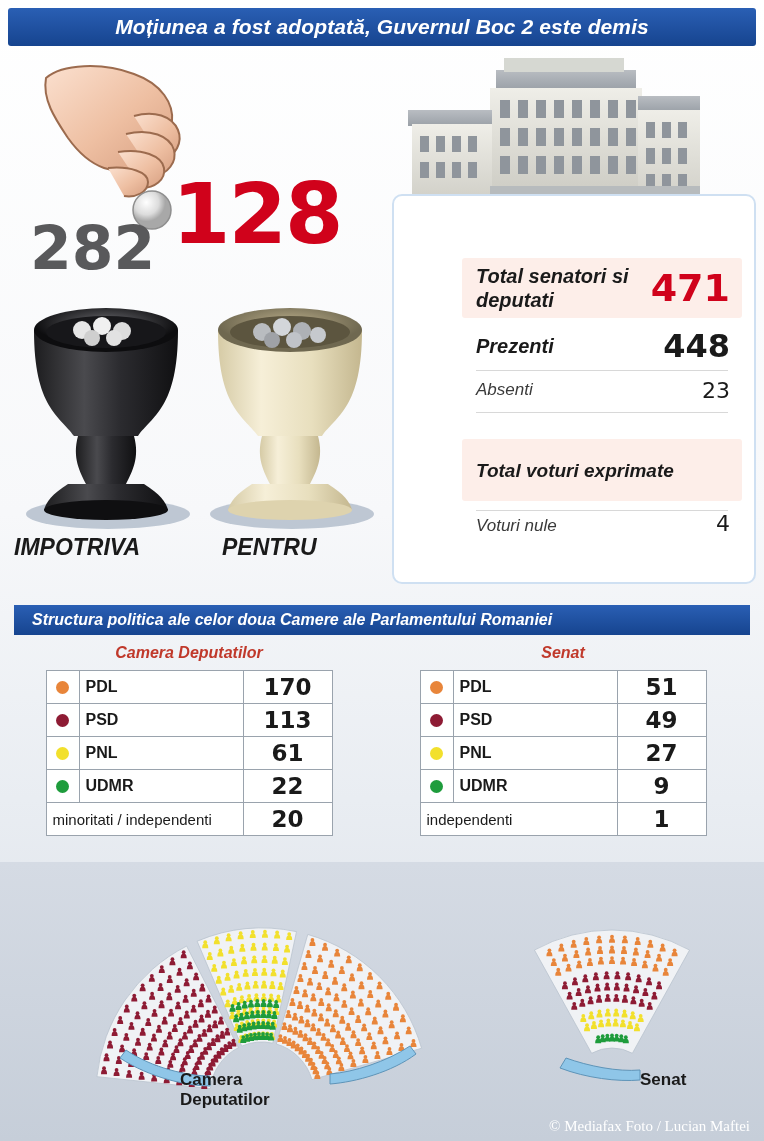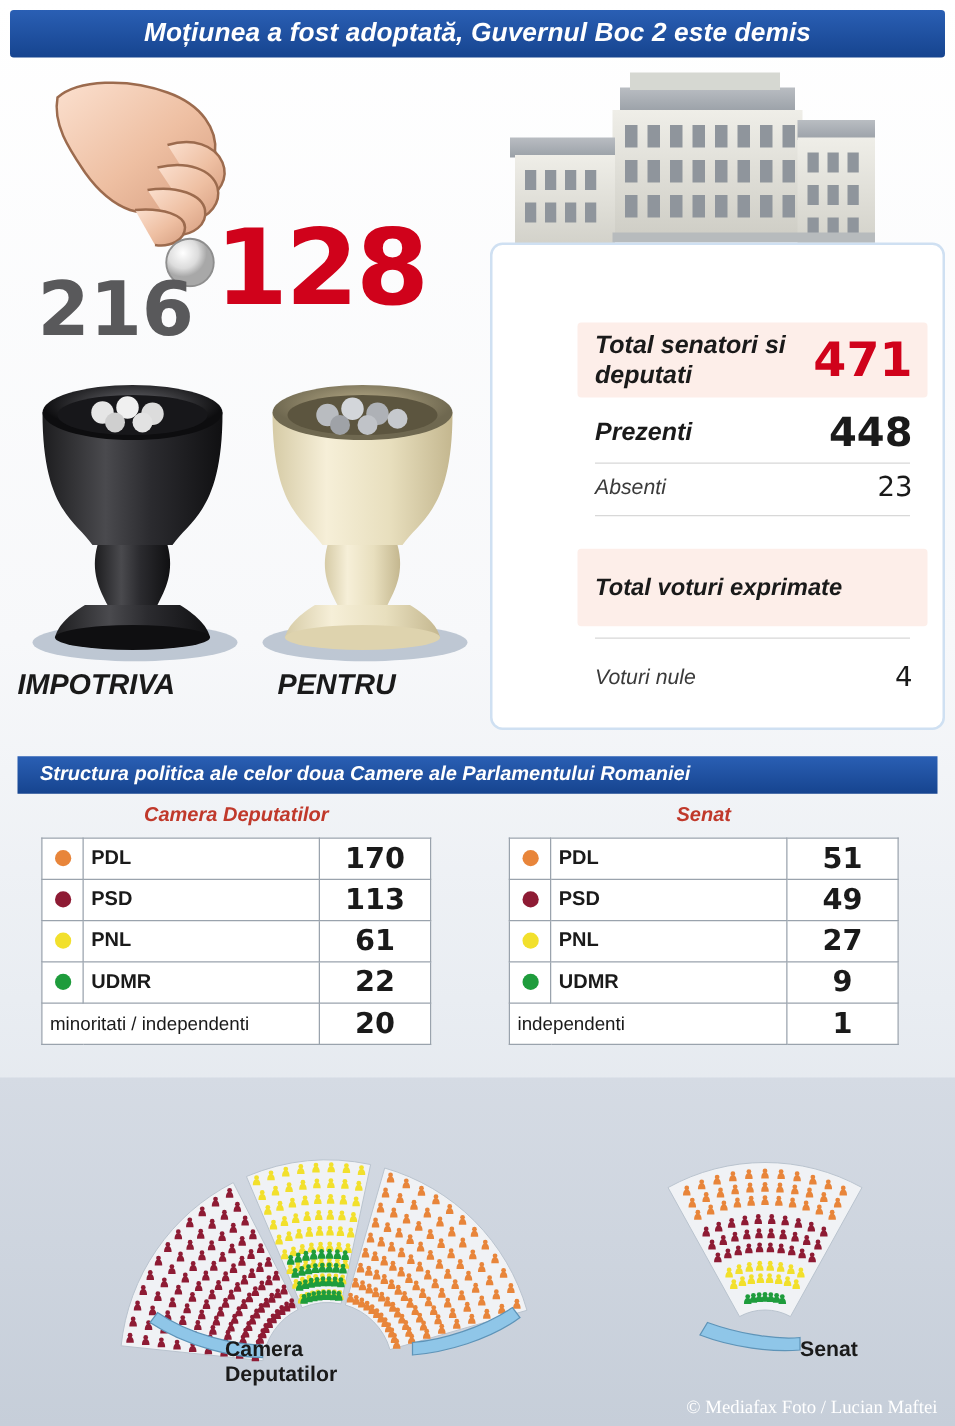--- a/index.html
+++ b/index.html
@@ -153,21 +153,21 @@
 
   .row-cast {
     top: 243px; height: 62px;
     background: #fdeee9;
     border-radius: 3px;
   }
   .row-cast .lbl { font-size: 19px; font-weight: bold; line-height: 23px; }
   .row-cast .val { font-size: 38px; color: #d0021b; }
 
   .row-null {
-    top: 328px; height: 36px;
+    top: 304px; height: 36px; align-items: flex-end;
   }
   .row-null .lbl { font-size: 17px; color: #3a3a3a; }
   .row-null .val { font-size: 22px; color: #1a1a1a; font-weight: normal; }
 
   .divider {
     position: absolute;
     left: 82px;
     width: 252px;
     height: 1px;
     background: #d8d8d8;
@@ -205,21 +205,21 @@
   .chamber-title {
     text-align: center;
     font-size: 16px;
     font-weight: bold;
     font-style: italic;
     color: #c0392b;
     margin-bottom: 8px;
   }
   .party-table {
     border-collapse: collapse;
-    width: 312px;
+    width: 287px;
     margin: 0 auto;
     background: #ffffff;
   }
   .party-table td {
     border: 1px solid #9aa3ad;
     height: 30px;
     font-size: 16px;
     background: #ffffff;
   }
   .party-table td.dot-cell {
@@ -301,21 +301,21 @@
         <path d="M8 18 C24 4 64 2 96 14 C124 24 136 44 134 62 C132 82 120 96 104 104
                  C92 110 78 112 66 108 C52 103 40 92 30 78 C18 60 4 40 8 18 Z" fill="url(#skin)" stroke="#9c6b4e" stroke-width="2"></path>
         <path d="M96 56 C116 50 134 56 140 70 C145 82 138 96 124 100" fill="url(#skin)" stroke="#9c6b4e" stroke-width="2"></path>
         <path d="M88 74 C112 68 132 76 136 90 C139 102 130 114 116 116" fill="url(#skin)" stroke="#9c6b4e" stroke-width="2"></path>
         <path d="M80 92 C104 88 124 96 126 108 C128 120 116 128 104 128" fill="url(#skin)" stroke="#9c6b4e" stroke-width="2"></path>
         <path d="M70 108 C92 106 110 112 110 122 C110 132 98 138 86 136" fill="url(#skin)" stroke="#9c6b4e" stroke-width="2"></path>
         <circle cx="114" cy="150" r="19" fill="url(#ballg)" stroke="#8e8e8e" stroke-width="1.5"></circle>
       </svg>
     </div>
 
-    <div class="num-against">216</div>
+    <div class="num-against">282</div>
     <div class="num-for">128</div>
 
     <div class="urn" style="left:16px; top:238px;">
       <svg width="180" height="245" viewBox="0 0 180 245">
         <defs>
           <linearGradient id="blk" x1="0" y1="0" x2="1" y2="0">
             <stop offset="0%" stop-color="#1d1d1f"></stop>
             <stop offset="35%" stop-color="#4a4a4e"></stop>
             <stop offset="60%" stop-color="#2b2b2f"></stop>
             <stop offset="100%" stop-color="#101012"></stop>

